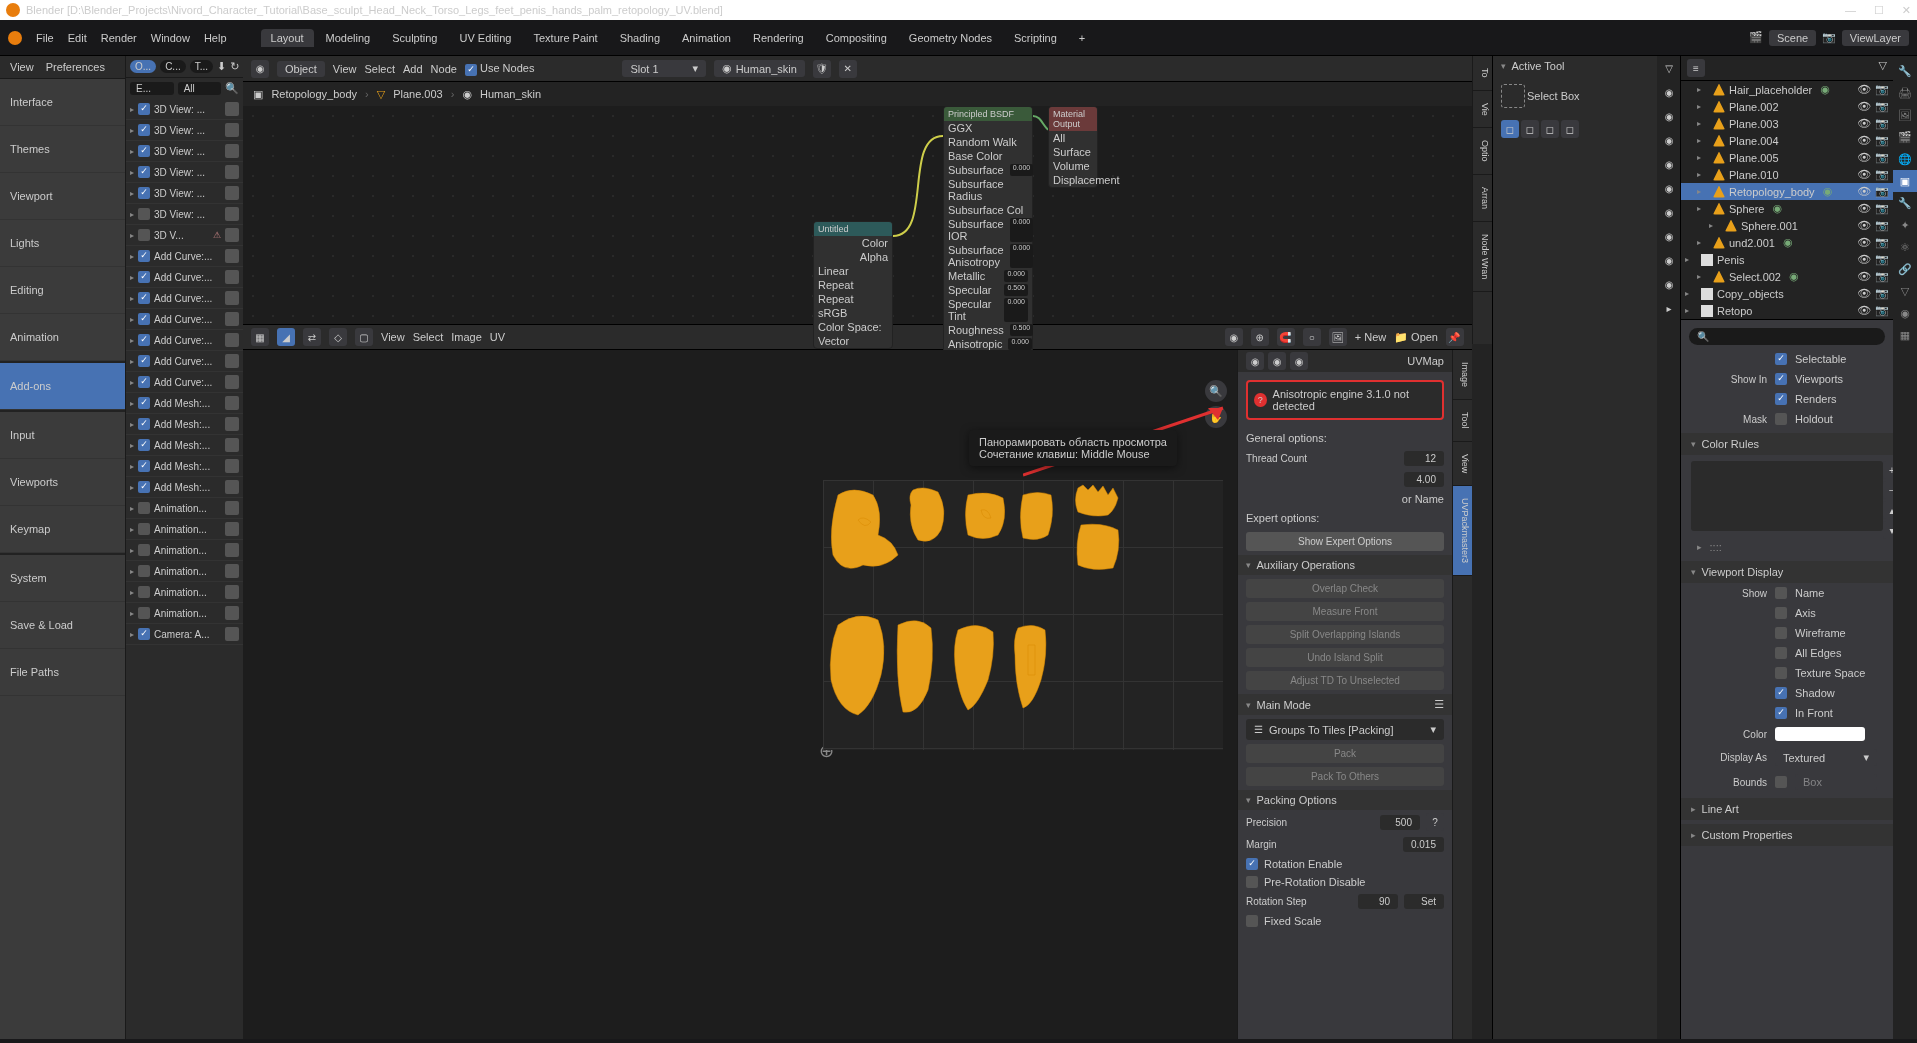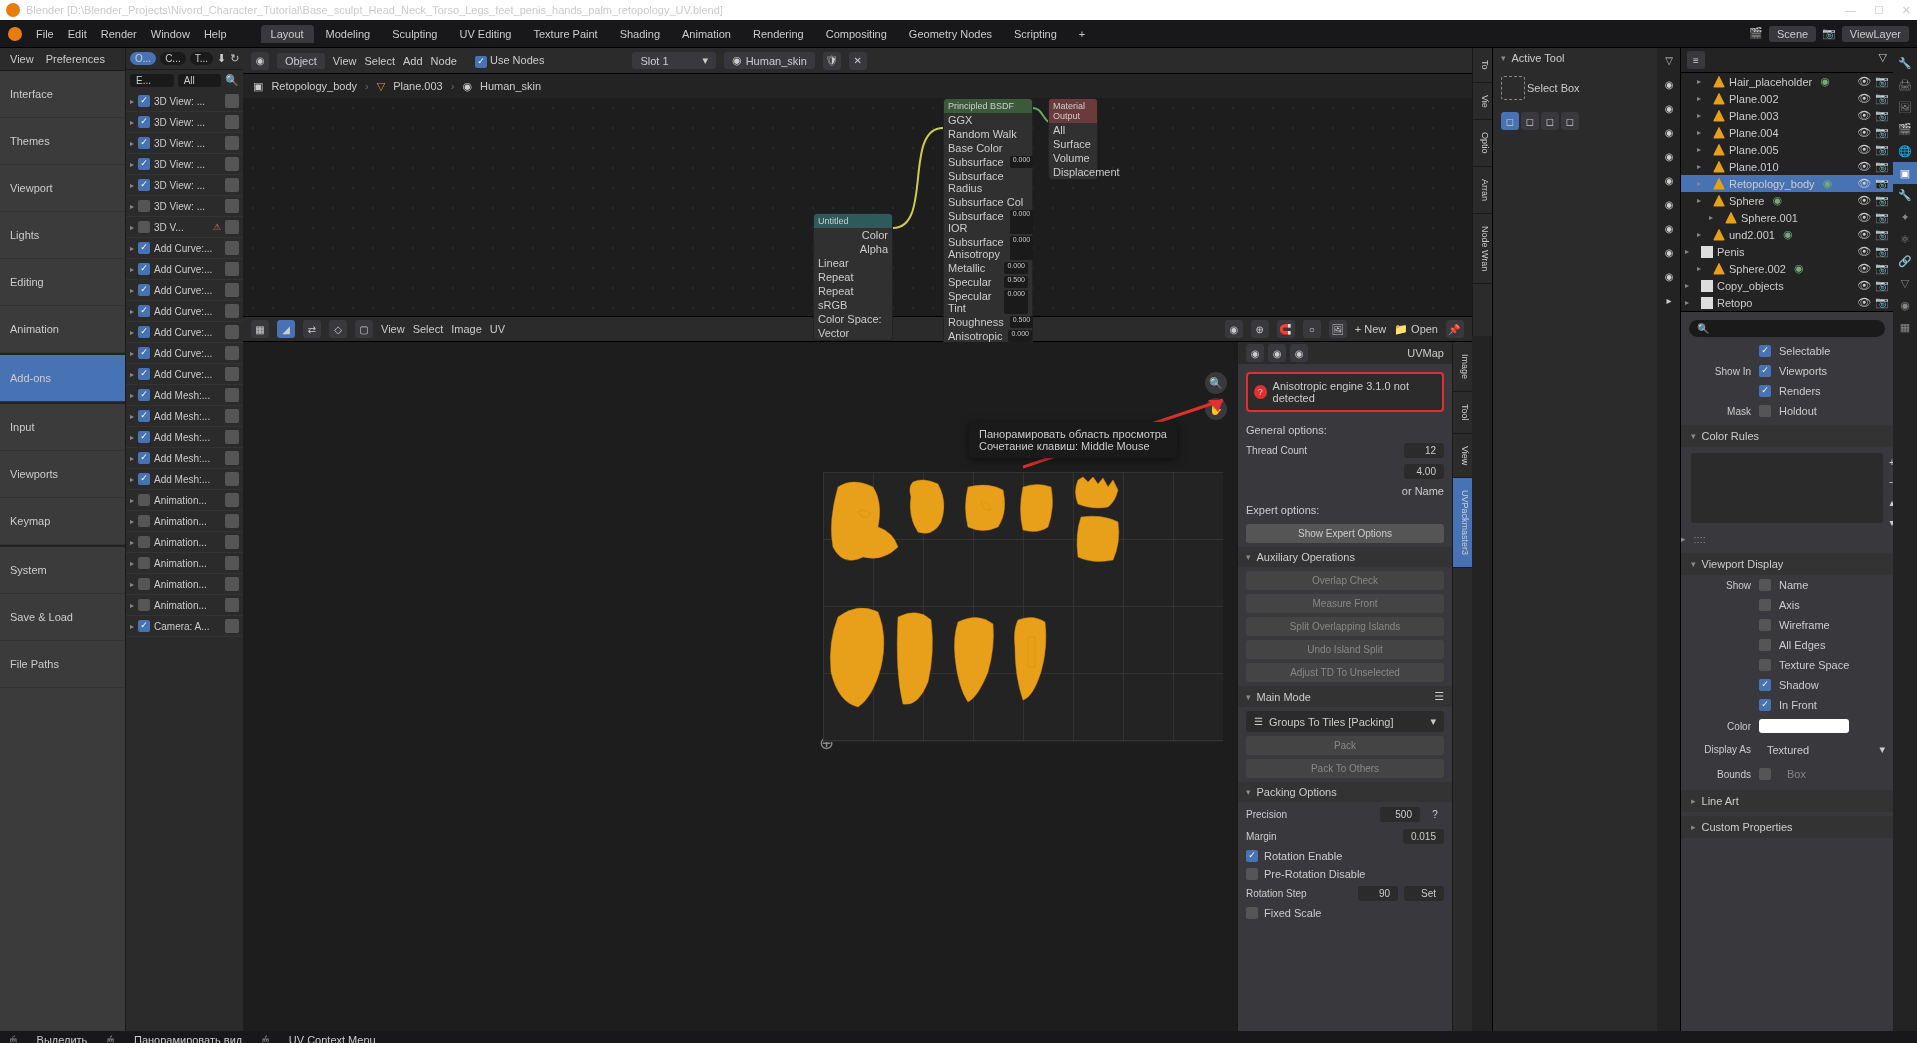--- a/index.html
+++ b/index.html
@@ -1,20 +1,20 @@
 <!DOCTYPE html>
 <html><head>
 <meta charset="utf-8">
 <style>
 *{margin:0;padding:0;box-sizing:border-box;font-family:"Segoe UI",Arial,sans-serif;font-size:11px;color:#ccc;user-select:none}
 body{background:#232323;width:1917px;height:1043px;overflow:hidden}
 .titlebar{height:20px;background:#fff;display:flex;align-items:center;padding:0 6px;color:#333}
 .titlebar .logo{width:14px;height:14px;background:#e87d0d;border-radius:50%;margin-right:6px}
 .titlebar .winbtn{margin-left:auto;display:flex;gap:18px;color:#555}
-.topmenu{height:28px;background:#18181a;display:flex;align-items:center;padding:0 8px;gap:14px;border-bottom:1px solid #000}
+.topmenu{height:36px;background:#18181a;display:flex;align-items:center;padding:0 8px;gap:14px;border-bottom:1px solid #000}
 .topmenu .logo{width:14px;height:14px;background:#e87d0d;border-radius:50%}
 .topmenu .tabs{display:flex;gap:2px;margin-left:20px}
 .topmenu .tab{padding:3px 10px;border-radius:4px 4px 0 0}
 .topmenu .tab.active{background:#39393d}
 .topmenu .right{margin-left:auto;display:flex;align-items:center;gap:6px}
 .field{background:#39393d;padding:2px 8px;border-radius:3px;display:flex;align-items:center;gap:4px}
 .main{display:flex;height:calc(100% - 42px - 18px)}
 .col-prefs{width:125px;background:#3b3b3b}
 .prefs-hdr{display:flex;gap:12px;padding:5px 10px;background:#2b2b2b;border-bottom:1px solid #1a1a1a}
 .pref-item{padding:17px 10px;border-bottom:1px solid #333;cursor:pointer}
@@ -80,21 +80,21 @@
 .outliner{background:#232323}
 .ol-row{display:flex;align-items:center;padding:2px 4px;gap:4px;font-size:10px}
 .ol-row.sel{background:#4772b3}
 .ol-tri{width:12px;color:#888;font-size:8px}
 .ol-ico{width:12px;height:12px;background:#e8a01a;border-radius:2px}
 .ol-ico.mesh{background:#e8a01a;clip-path:polygon(50% 0,100% 100%,0 100%)}
 .ol-ico.col{background:#ddd;border-radius:0}
 .ol-vis{margin-left:auto;display:flex;gap:4px;color:#888;font-size:9px}
 .props{flex:1;background:#39393d;border-top:1px solid #000;padding-top:4px;overflow:hidden}
 .props .search{margin:4px 8px;padding:3px 8px;background:#1a1a1a;border-radius:10px;font-size:10px}
-.prop-row{display:flex;align-items:center;padding:4px 0;gap:8px}
+.prop-row{display:flex;align-items:center;padding:4px 16px;gap:8px}
 .prop-row .pl{flex:0 0 70px;text-align:right;font-size:10px}
 .prop-sec{padding:5px 10px;background:#333;margin-top:4px;display:flex;align-items:center;gap:6px}
 .tool-icons{width:24px;background:#232323;display:flex;flex-direction:column;border-right:1px solid #000}
 .tool-icons div{width:24px;height:24px;display:flex;align-items:center;justify-content:center;font-size:10px}
 .colorswatch{width:90px;height:14px;background:#fff;border-radius:3px}
 .statusbar{height:18px;background:#18181a;display:flex;align-items:center;padding:0 10px;gap:20px;font-size:10px;color:#999}
 .statusbar .right{margin-left:auto}
 </style>
 </head>
 <body>
@@ -339,21 +339,21 @@
   </div>
 
   <div class="col-center">
     <div class="node-hdr">
       <span class="iconbtn">◉</span>
       <div class="btn"><span>Object</span></div>
       <span>View</span>
       <span>Select</span>
       <span>Add</span>
       <span>Node</span>
-      <span style="margin-left:10px"><span class="chk on" style="display:inline-block"></span> <span>Use Nodes</span></span>
+      <span style=""><span class="chk on" style="display:inline-block"></span> <span>Use Nodes</span></span>
       <div class="field" style="margin-left:80px">
           <span>Slot 1</span>
           <span style="margin-left:30px">▾</span>
         </div>
       <div class="field">◉ <span>Human_skin</span></div>
       <span class="iconbtn">🛡</span>
       <span class="iconbtn">✕</span>
     </div>
     <div class="bc">
       <span>▣</span>
@@ -804,21 +804,21 @@
             <span class="ol-ico col"></span>
             <span>Penis</span>
             <span class="ol-vis">
               <span>👁</span>
               <span>📷</span>
             </span>
           </div>
           <div class="ol-row" style="padding-left: 16px;">
             <span class="ol-tri">▸</span>
             <span class="ol-ico mesh"></span>
-            <span>Sphere.002</span>
+            <span>Select.002</span>
             <span style="color:#7a7;margin-left:4px">◉</span>
             <span class="ol-vis">
               <span>👁</span>
               <span>📷</span>
             </span>
           </div>
           <div class="ol-row" style="padding-left: 4px;">
             <span class="ol-tri">▸</span>
             <span class="ol-ico col"></span>
             <span>Copy_objects</span>

